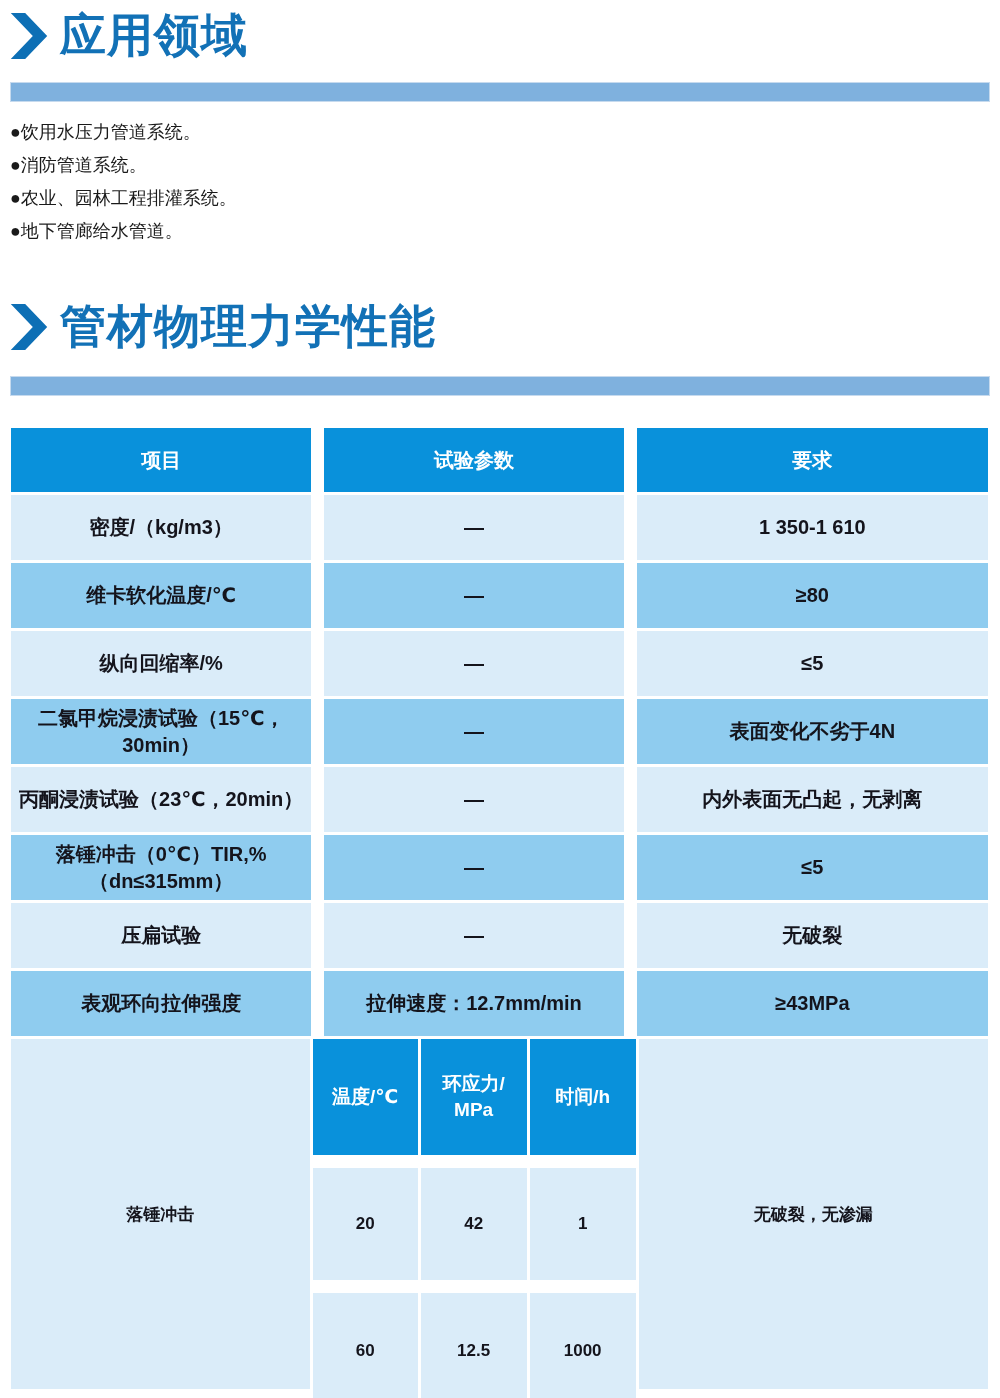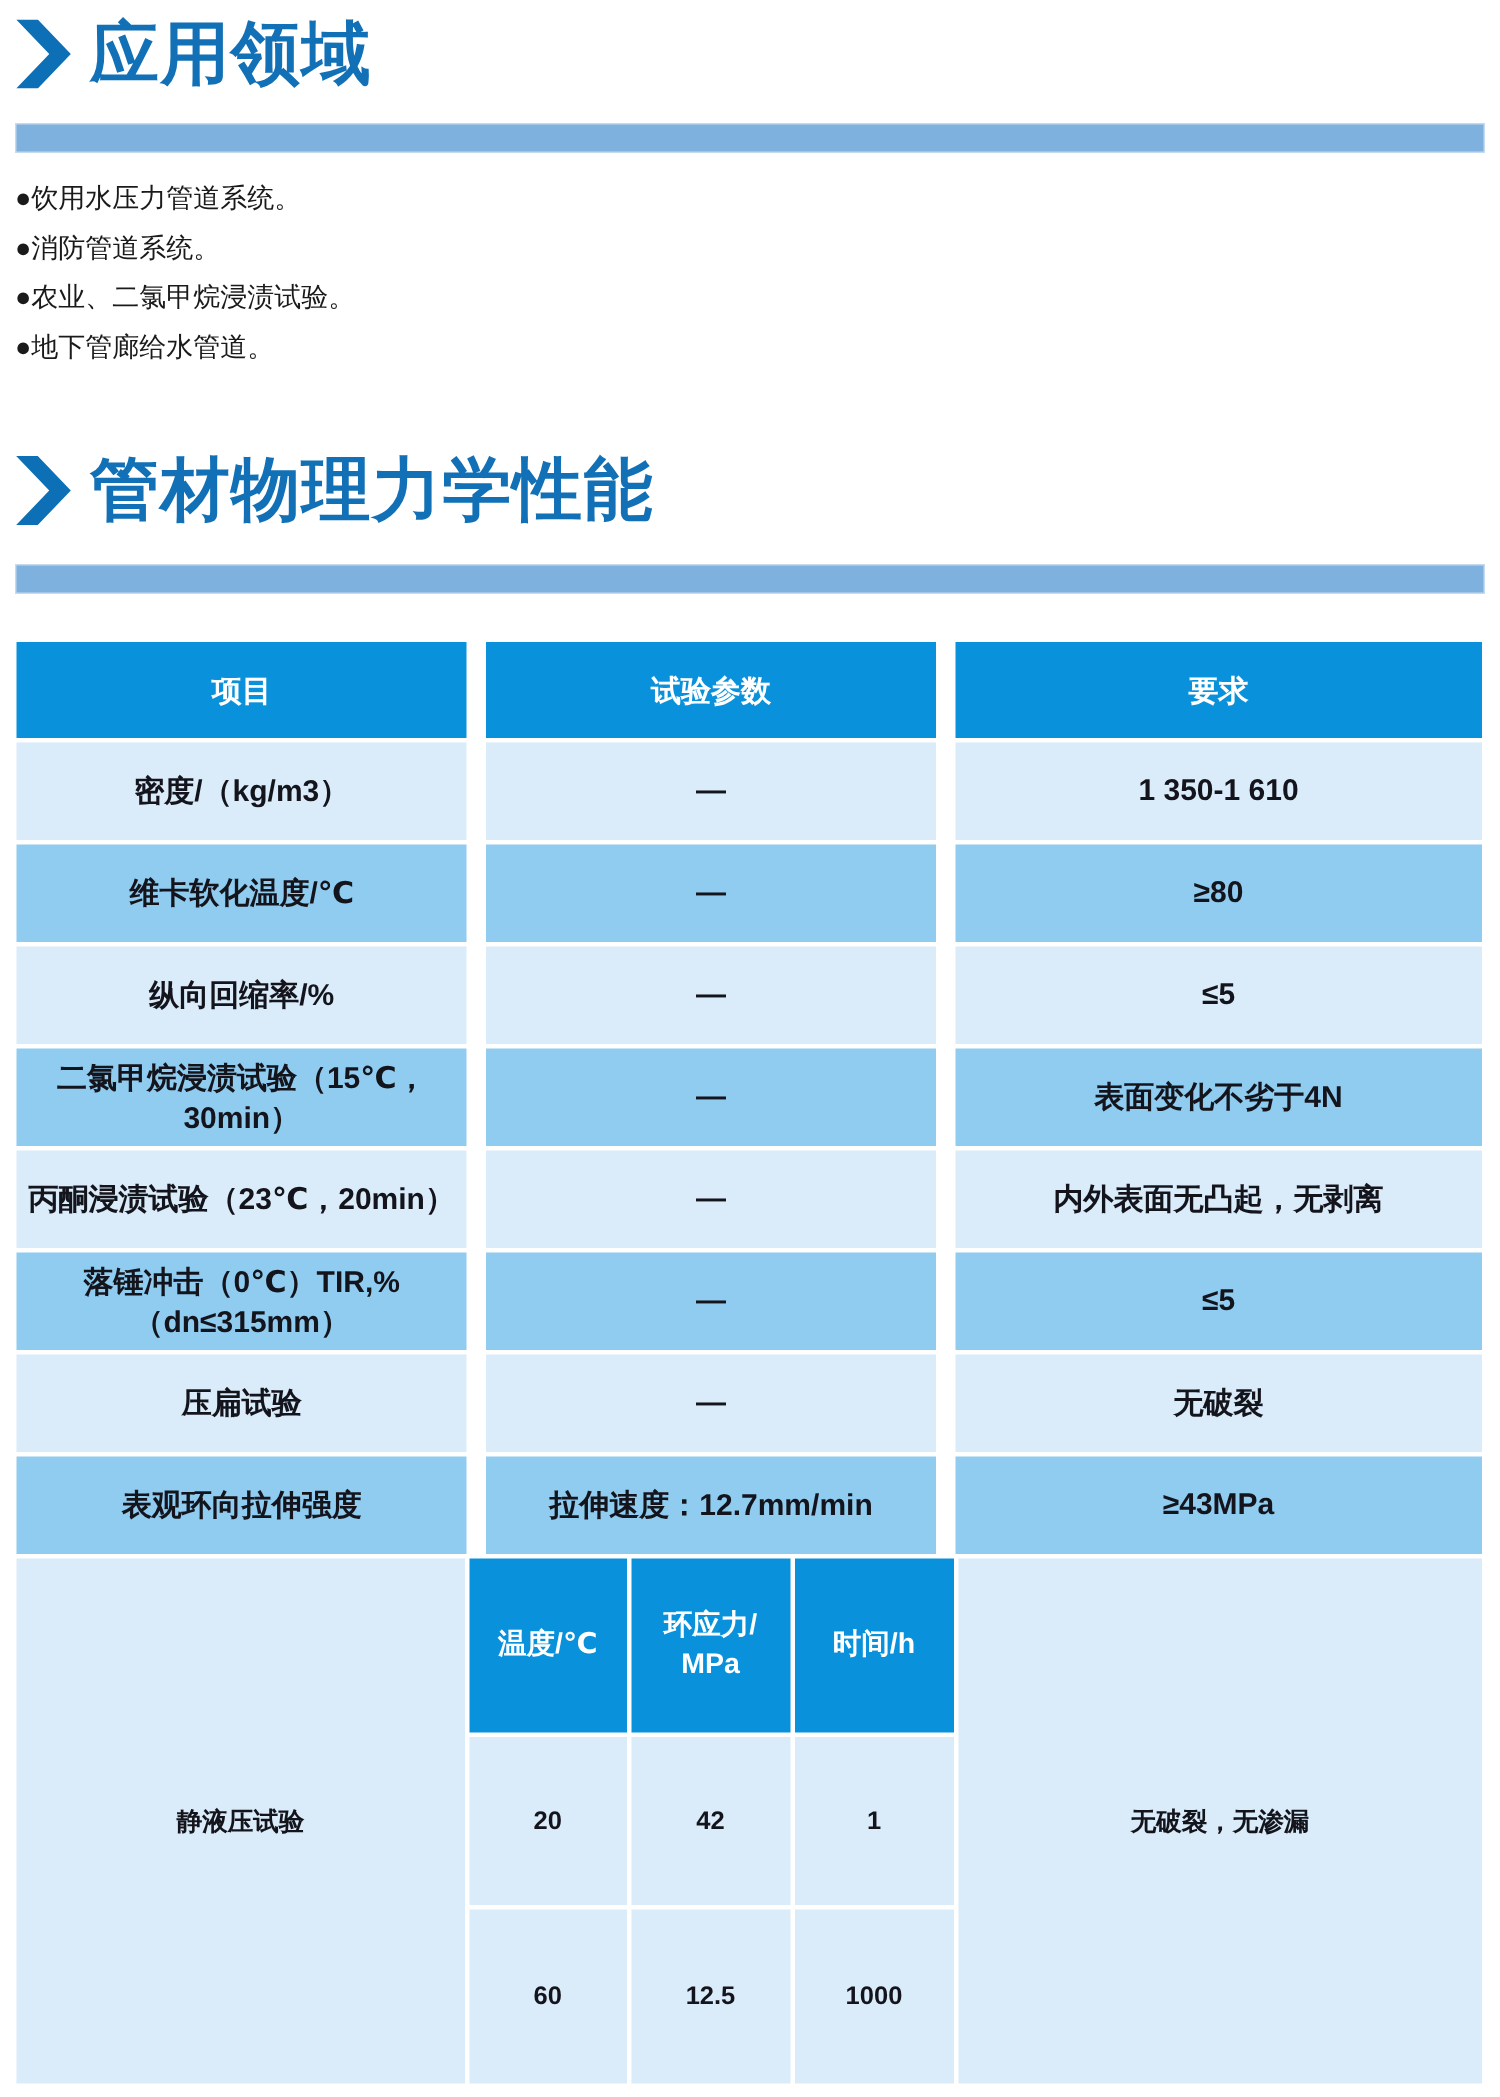--- a/index.html
+++ b/index.html
@@ -53,21 +53,21 @@
   .med   { background: #8fccef; }
   
   .hydro-row { display: flex; margin-top: 3px; }
   .hydro-row .side {
     display: flex; align-items: center; justify-content: center;
     background: #daecf9; height: 350px;
     font-weight: bold; color: #14141c; font-size: 17px; text-align: center;
   }
   .hydro-mid { width: 323px; margin-left: 3px; }
   .hydro-row .c3side { margin-left: 3px; }
-  .sub-tr { display: flex; margin-top: 3px; }
+  .sub-tr { display: flex; margin-top: 13px; }
   .sub-tr:first-child { margin-top: 0; }
   .sub-td {
     display: flex; align-items: center; justify-content: center;
     text-align: center; font-weight: bold;
   }
   .s1 { width: 105px; }
   .s2 { width: 106px; margin-left: 3px; }
   .s3 { width: 106px; margin-left: 3px; }
   .sub-th {
     background: #0991db; color: #ffffff;
@@ -85,21 +85,21 @@
   <svg class="chev" viewBox="0 0 38 48">
     <polygon points="0,0 15,0 38,24 15,48 0,48 23,24" fill="#0d6fb5"></polygon>
   </svg>
   <div class="section-title">应用领域</div>
 </div>
 <div class="blue-bar" id="bar1"></div>
 
 <ul class="bullets">
   <li>●饮用水压力管道系统。</li>
   <li>●消防管道系统。</li>
-  <li>●农业、二氯甲烷浸渍试验。</li>
+  <li>●农业、园林工程排灌系统。</li>
   <li>●地下管廊给水管道。</li>
 </ul>
 
 <div class="section-header" id="header2">
   <svg class="chev" viewBox="0 0 38 48">
     <polygon points="0,0 15,0 38,24 15,48 0,48 23,24" fill="#0d6fb5"></polygon>
   </svg>
   <div class="section-title">管材物理力学性能</div>
 </div>
 <div class="blue-bar" id="bar2"></div>
@@ -153,21 +153,21 @@
     <div class="td light c3">无破裂</div>
   </div>
 
   <div class="tr">
     <div class="td med c1">表观环向拉伸强度</div>
     <div class="td med c2">拉伸速度：12.7mm/min</div>
     <div class="td med c3">≥43MPa</div>
   </div>
 
   <div class="hydro-row">
-    <div class="side c1">静液压试验</div>
+    <div class="side c1">落锤冲击</div>
     <div class="hydro-mid">
       <div class="sub-tr">
         <div class="sub-td sub-th s1">温度/℃</div>
         <div class="sub-td sub-th s2">环应力/
 MPa</div>
         <div class="sub-td sub-th s3">时间/h</div>
       </div>
       <div class="sub-tr sub-row-a">
         <div class="sub-td sub-val s1">20</div>
         <div class="sub-td sub-val s2">42</div>

